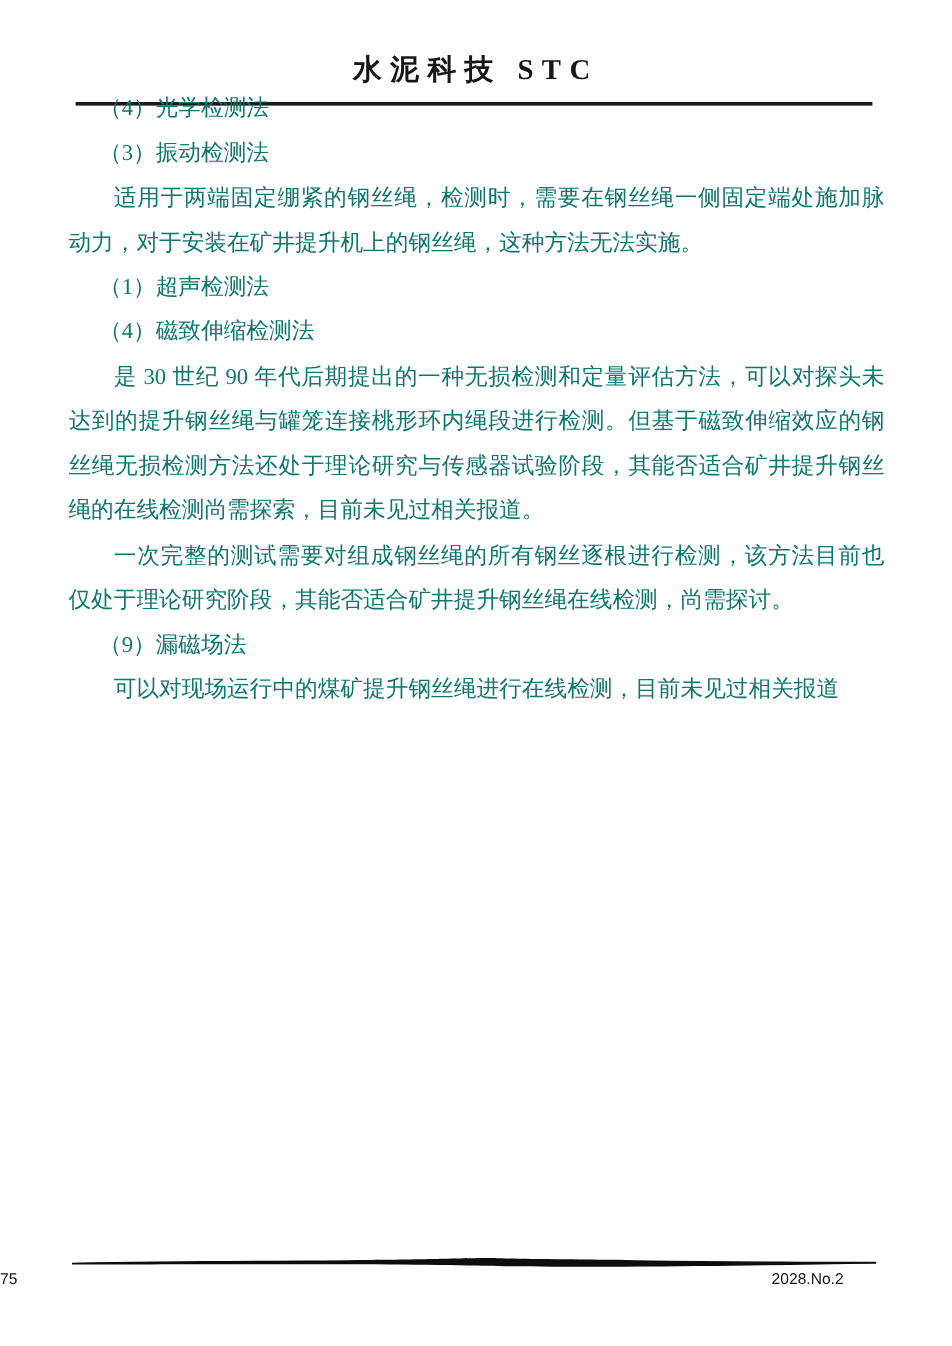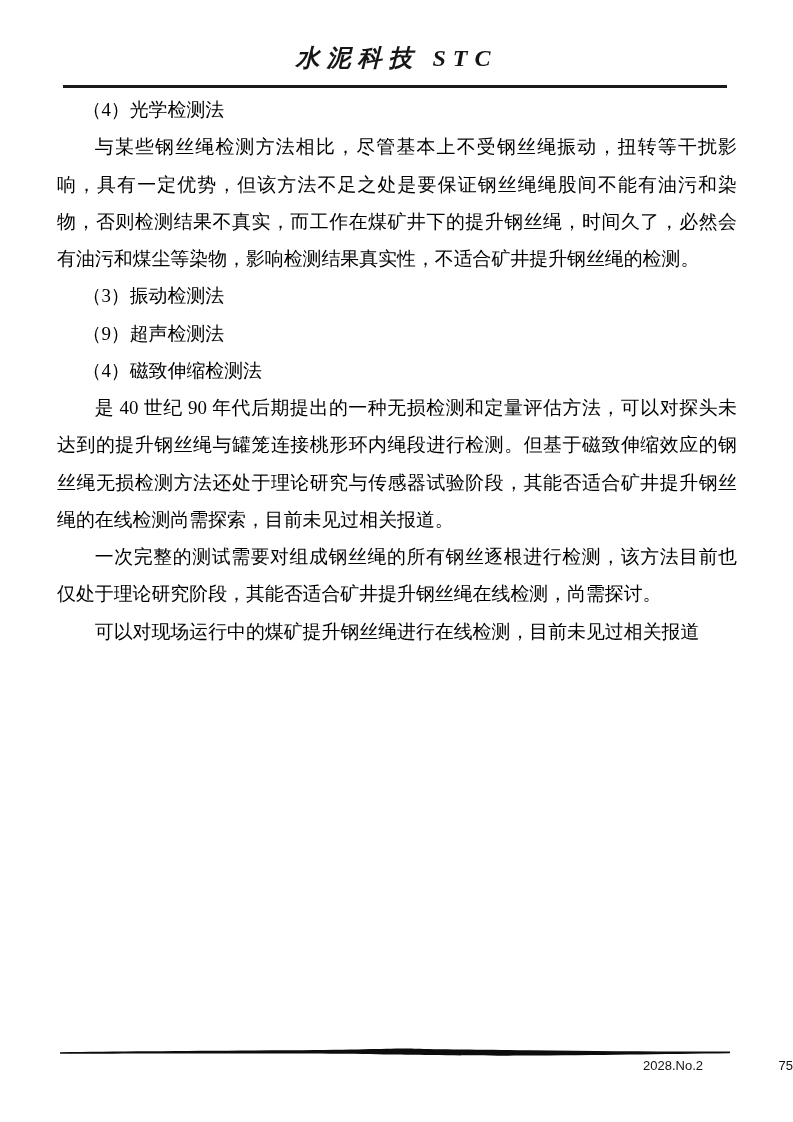--- a/index.html
+++ b/index.html
@@ -15,44 +15,43 @@
     color: #1c1c1c;
   }
   .journal-title {
     position: absolute;
     top: 42px;
     left: 0;
     width: 100%;
     text-align: center;
     font-size: 24px;
     font-weight: bold;
-    font-style: italic;
     letter-spacing: 7px;
     color: #161616;
     white-space: nowrap;
   }
   .header-rule {
     position: absolute;
     top: 85px;
     left: 63px;
     width: 664px;
     height: 2.5px;
     background: #1a1a1a;
   }
   .content {
     position: absolute;
-    top: 91px;
+    top: 72px;
     left: 57px;
     width: 680px;
     font-size: 18.9px;
     line-height: 37.25px;
     text-align: justify;
     text-justify: inter-ideograph;
     word-break: break-all;
-    color: #000000;
+    color: #0f766e;
   }
   .content h2 {
     font-size: 18.9px;
     font-weight: normal;
     text-indent: 1.35em;
     line-height: 37.25px;
   }
   .content p {
     text-indent: 2em;
   }
@@ -70,51 +69,52 @@
     width: 100%;
     height: 18px;
     font-family: "Liberation Sans", "DejaVu Sans", sans-serif;
     font-size: 13px;
     color: #111111;
   }
   .page-number {
     position: absolute;
     left: 0;
     width: 100%;
-    text-align: right;
+    text-align: left;
   }
   .issue-number {
     position: absolute;
     right: 90px;
     top: 0;
   }
 </style>
 </head>
 <body>
 
 <div class="page">
 
   <div class="journal-title">水泥科技 STC</div>
 
   <div class="header-rule"></div>
 
   <div class="content">
 
     <h2>（4）光学检测法</h2>
-    <p>与某些钢丝绳检测方法相比，尽管基本上不受钢丝绳振动，扭转等干扰影响，具有一定优势，但该方法不足之处是要保证钢丝绳绳股间不能有油污和染物，否则检测结果不真实，而工作在煤矿井下的提升钢丝绳，时间久了，必然会有油污和煤尘等染物，影响检测结果真实性，不适合矿井提升钢丝绳的检测。</p>
 
     <h2>（3）振动检测法</h2>
+    <p>适用于两端固定绷紧的钢丝绳，检测时，需要在钢丝绳一侧固定端处施加脉动力，对于安装在矿井提升机上的钢丝绳，这种方法无法实施。</p>
 
-    <h2>（9）超声检测法</h2>
+    <h2>（1）超声检测法</h2>
 
     <h2>（4）磁致伸缩检测法</h2>
-    <p>是 40 世纪 90 年代后期提出的一种无损检测和定量评估方法，可以对探头未达到的提升钢丝绳与罐笼连接桃形环内绳段进行检测。但基于磁致伸缩效应的钢丝绳无损检测方法还处于理论研究与传感器试验阶段，其能否适合矿井提升钢丝绳的在线检测尚需探索，目前未见过相关报道。</p>
+    <p>是 30 世纪 90 年代后期提出的一种无损检测和定量评估方法，可以对探头未达到的提升钢丝绳与罐笼连接桃形环内绳段进行检测。但基于磁致伸缩效应的钢丝绳无损检测方法还处于理论研究与传感器试验阶段，其能否适合矿井提升钢丝绳的在线检测尚需探索，目前未见过相关报道。</p>
 
     <p>一次完整的测试需要对组成钢丝绳的所有钢丝逐根进行检测，该方法目前也仅处于理论研究阶段，其能否适合矿井提升钢丝绳在线检测，尚需探讨。</p>
 
+    <h2>（9）漏磁场法</h2>
     <p>可以对现场运行中的煤矿提升钢丝绳进行在线检测，目前未见过相关报道</p>
 
   </div>
 
   <svg class="footer-rule" viewBox="0 0 670 12" preserveAspectRatio="none">
     <path d="M0,5.2
              C 60,4.2 140,3.8 230,3.2
              C 300,2.6 320,1.6 345,1.4
              L 352,1.4 C 360,2.2 420,2.4 470,3.2
              C 540,4.2 610,4.6 670,4.4

